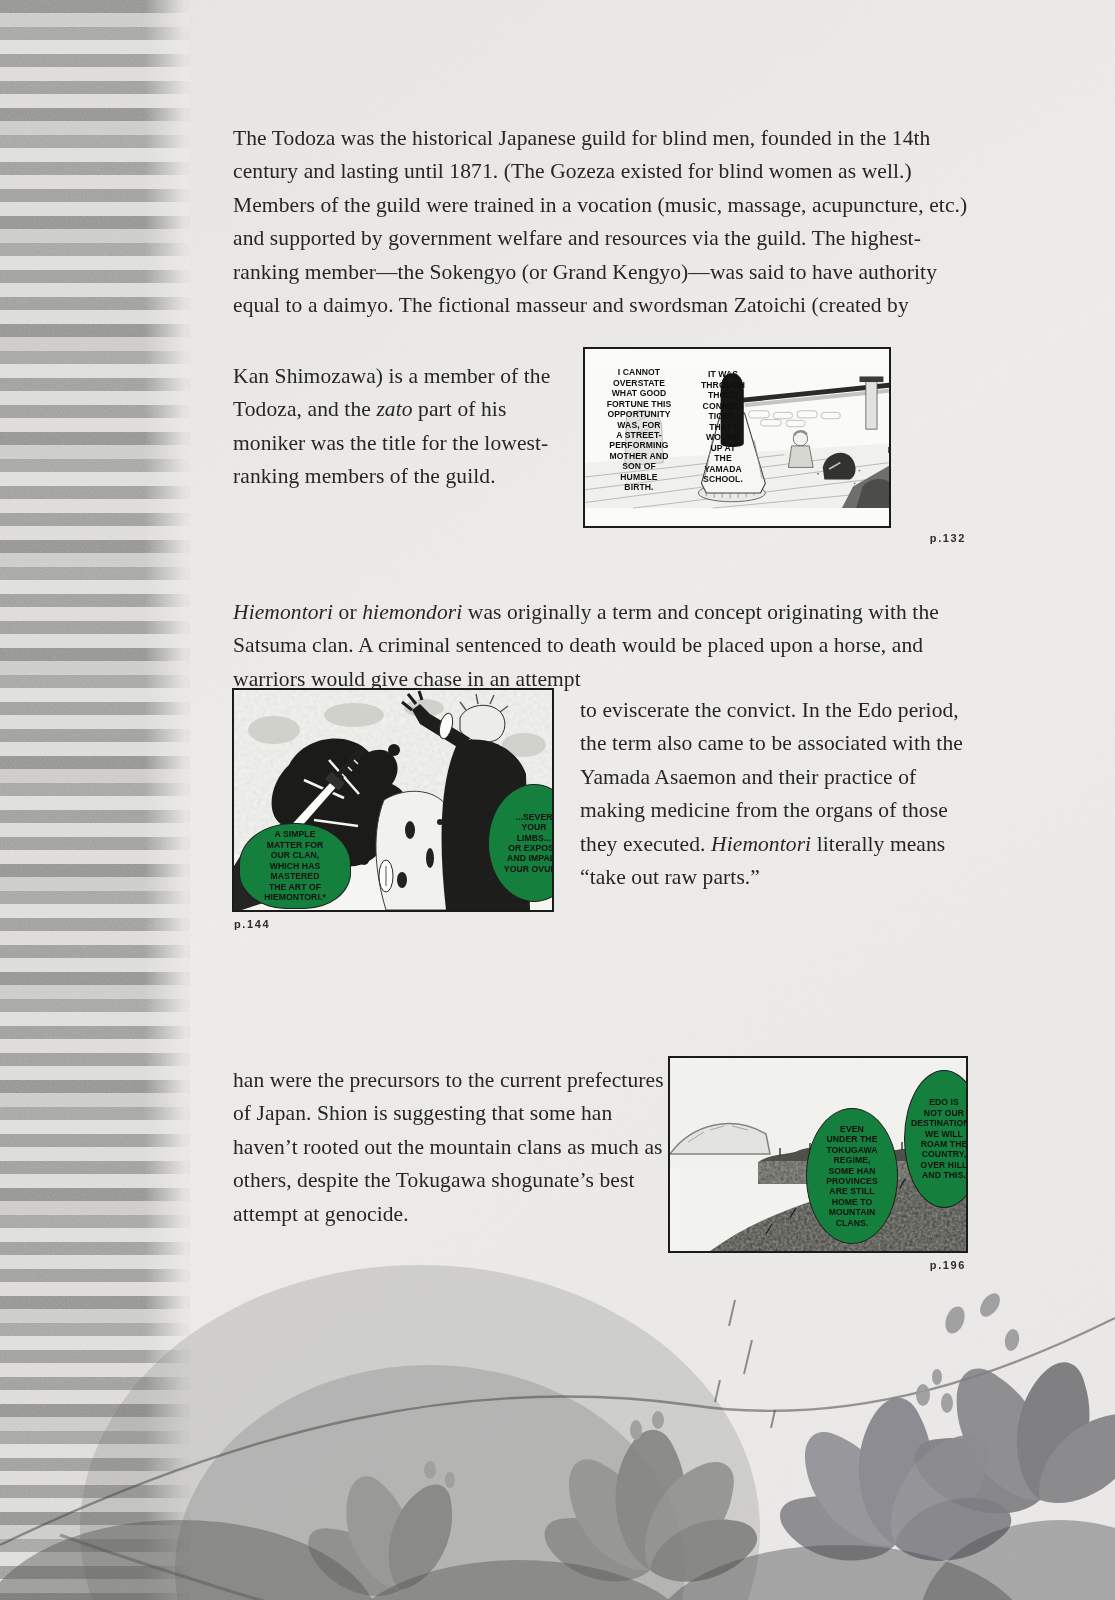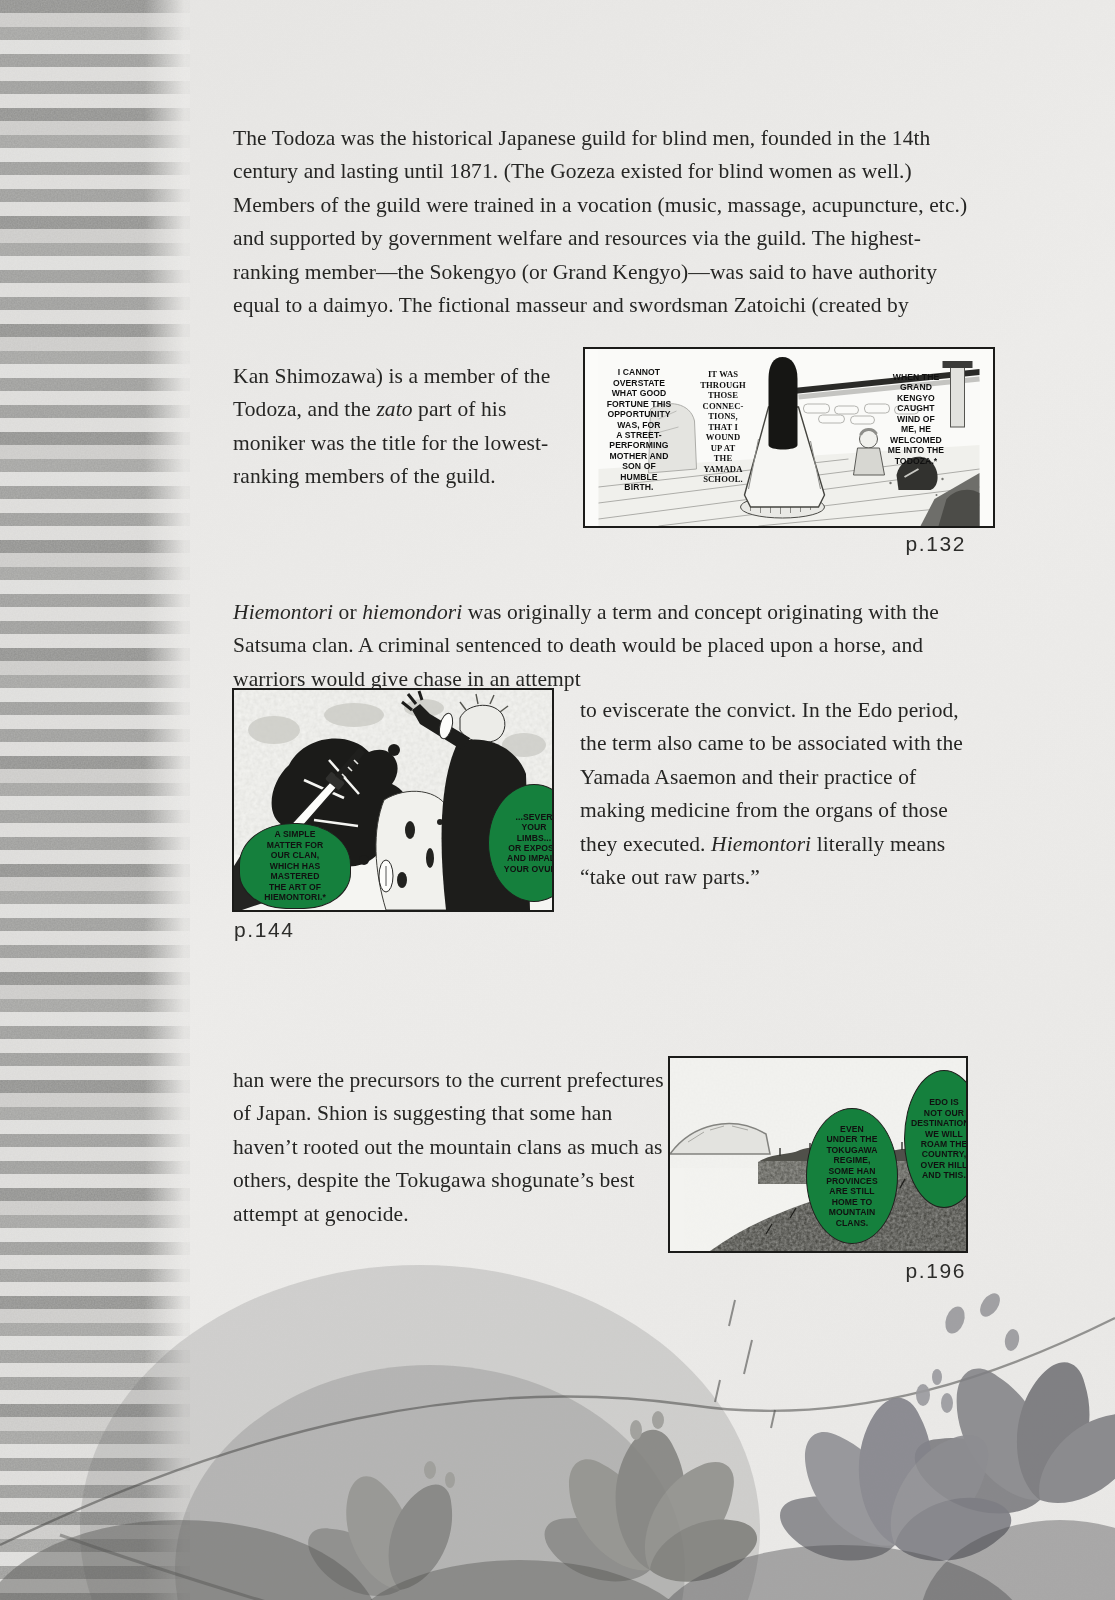--- a/index.html
+++ b/index.html
@@ -12,32 +12,32 @@
       linear-gradient(90deg, rgba(234,233,231,0) 0 76%, rgba(234,233,231,.9) 97%),
       repeating-linear-gradient(180deg, rgba(0,0,0,.08) 0 27px, rgba(255,255,255,.07) 27px 54px, rgba(0,0,0,0) 54px 108px),
       repeating-linear-gradient(180deg,#9b9b99 0 13px,#dcdbd9 13px 27px);}
   .stripes svg{position:absolute;inset:0;width:100%;height:100%;opacity:.45;}
   .grain-page{position:absolute;inset:0;width:100%;height:100%;opacity:.35;pointer-events:none;}
   .flower{position:absolute;left:0;top:1200px;width:1115px;height:400px;pointer-events:none;}
   
   .body{position:absolute;font-size:21.5px;line-height:33.6px;letter-spacing:.1px;}
   .body i{font-style:italic;}
   .pageref{position:absolute;font-family:"Liberation Sans","DejaVu Sans",sans-serif;
-    font-weight:normal;font-size:21px;letter-spacing:1.6px;color:#2c2c2a;}
+    font-weight:bold;font-size:11px;letter-spacing:1.6px;color:#2c2c2a;}
   
   .panel{position:absolute;background:#fbfbf9;border:2px solid #1b1b19;overflow:hidden;box-sizing:border-box;}
   .panel svg.art{position:absolute;left:0;top:0;width:100%;height:100%;}
   .bubble{position:absolute;display:flex;align-items:center;justify-content:center;text-align:center;
     font-family:"Liberation Sans","DejaVu Sans",sans-serif;font-weight:bold;font-size:8.6px;
     line-height:1.22;letter-spacing:.1px;white-space:pre-line;color:#101010;box-sizing:border-box;}
   .bubble.outlined{background:#15803d;border:1.5px solid #1f1f1d;}
   
   .p1-full{left:233px;top:100px;width:748px;}
   .p1-narrow{left:233px;top:338px;width:348px;}
-  .panel-1{left:583px;top:347px;width:412px;height:181px;}
+  .panel-1{left:583px;top:347px;width:308px;height:181px;}
   .ref-1{left:583px;top:532px;width:383px;text-align:right;}
   .p2-full{left:233px;top:574px;width:756px;}
   .p2-narrow{left:580px;top:672px;width:400px;}
   .panel-2{left:232px;top:688px;width:322px;height:224px;}
   .ref-2{left:234px;top:918px;width:320px;text-align:left;}
   .p3-full{left:233px;top:976px;width:756px;}
   .p3-narrow{left:233px;top:1042px;width:432px;}
   .panel-3{left:668px;top:1056px;width:300px;height:197px;}
   .ref-3{left:668px;top:1259px;width:298px;text-align:right;}
 </style>
@@ -124,21 +124,21 @@
 WHAT GOOD
 FORTUNE THIS
 OPPORTUNITY
 WAS, FOR
 A STREET-
 PERFORMING
 MOTHER AND
 SON OF
 HUMBLE
 BIRTH.</div>
-    <div class="bubble" style="left:102px;top:8px;width:72px;height:140px;font-family:Liberation Serif, serif;">IT WAS
+    <div class="bubble" style="left:102px;top:8px;width:72px;height:140px;">IT WAS
 THROUGH
 THOSE
 CONNEC-
 TIONS,
 THAT I
 WOUND
 UP AT
 THE
 YAMADA
 SCHOOL.</div>

